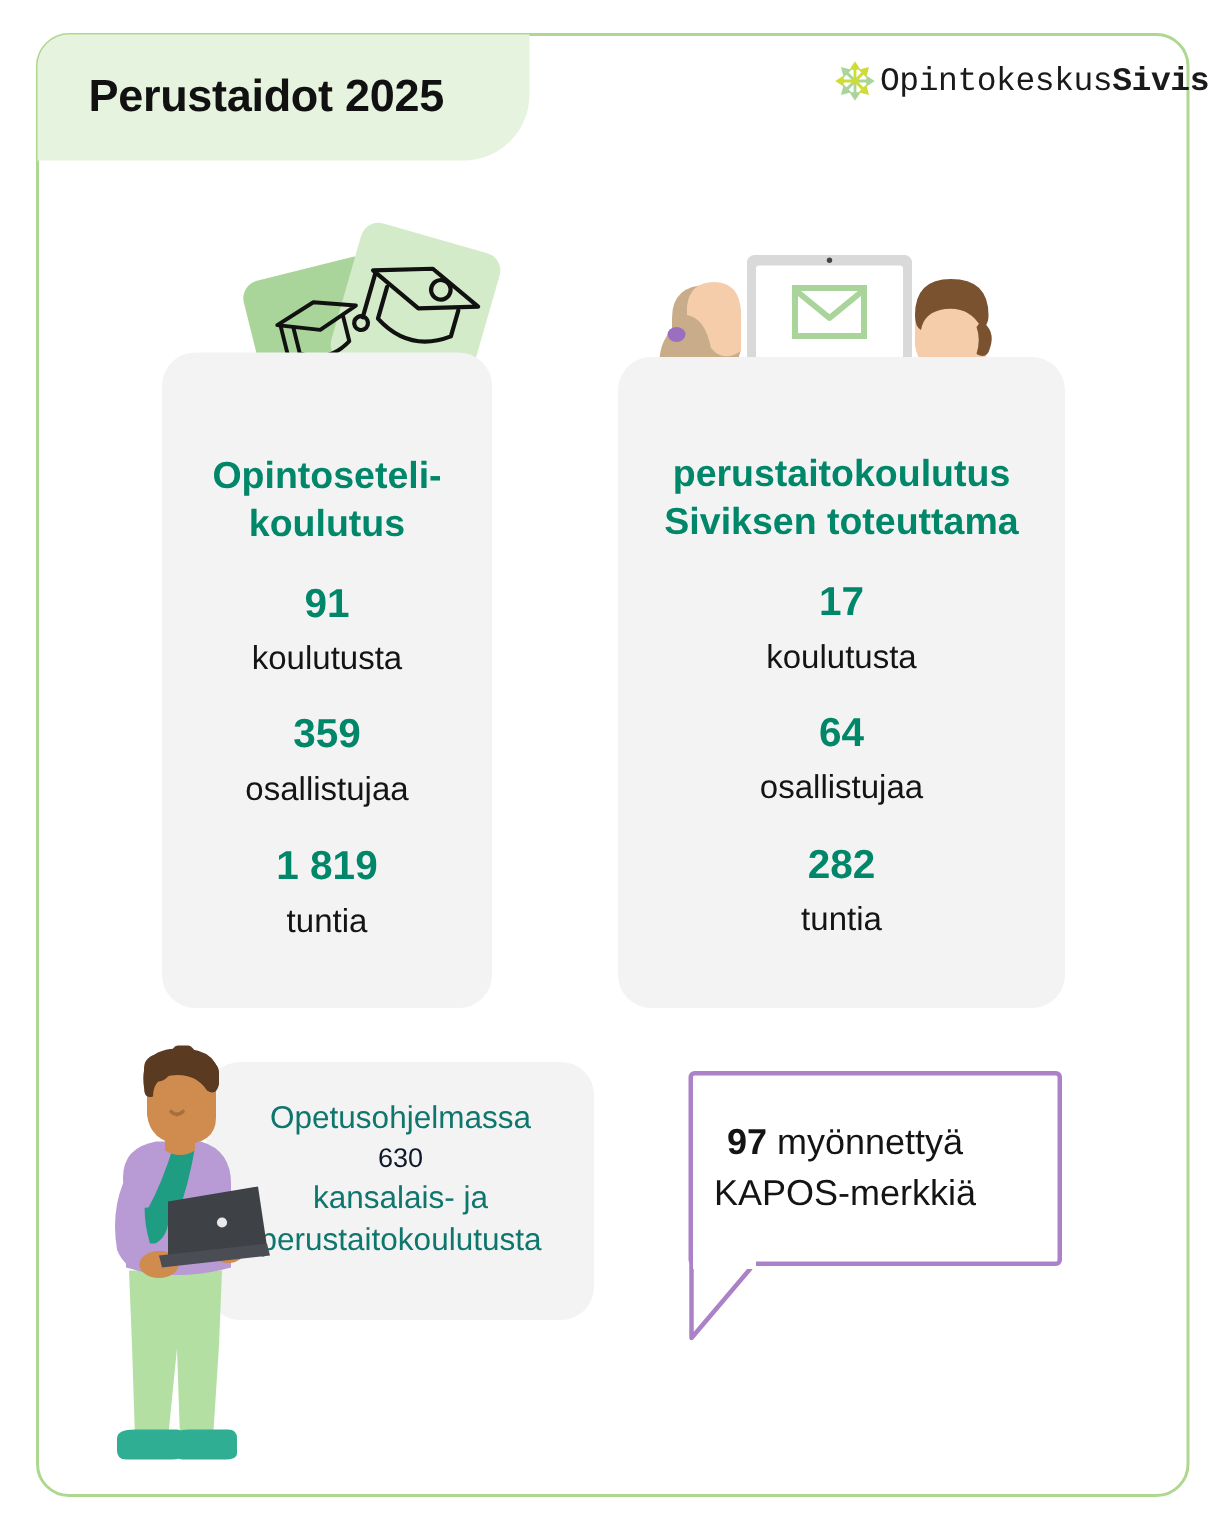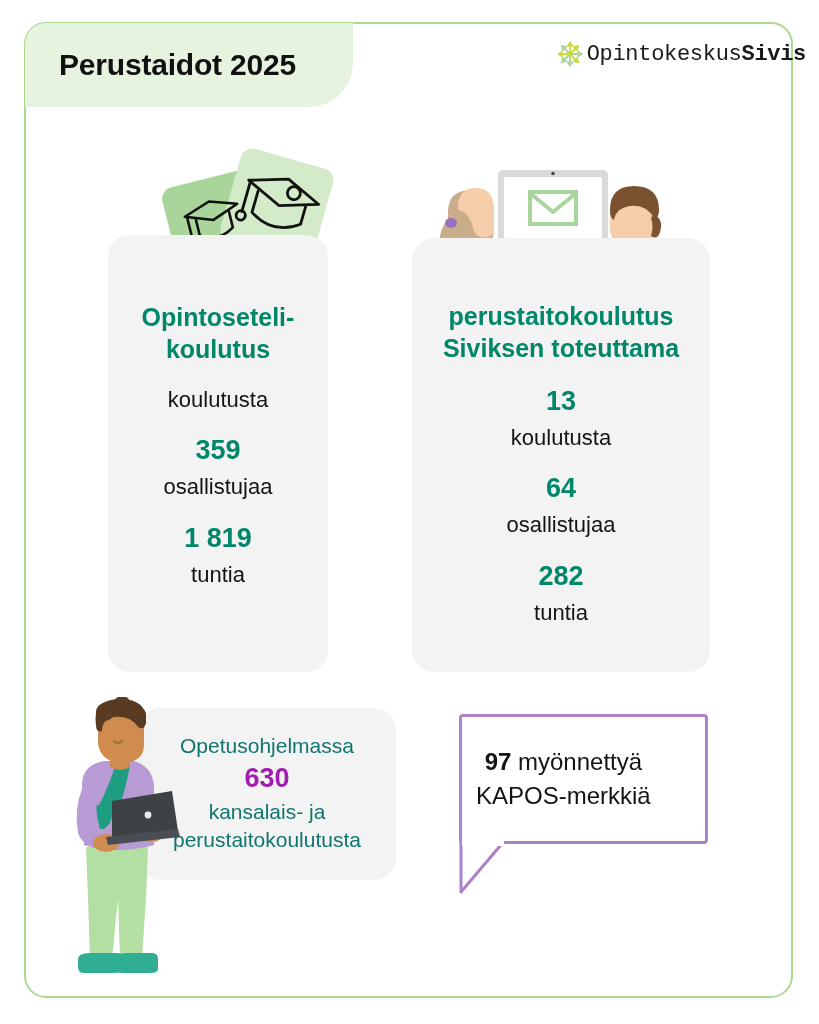--- a/index.html
+++ b/index.html
@@ -143,23 +143,23 @@
   .bottom-text {
     text-align: center;
     padding-top: 24px;
   }
   .bottom-text .line {
     font-size: 21px;
     color: #0f766e;
     line-height: 1.3;
   }
   .bottom-text .big {
-    font-size: 27px;
-    font-weight: bold;
-    color: #a21caf;
+    font-size: 18px;
+    font-weight: normal;
+    color: #0f172a;
     line-height: 1.45;
   }
 
   
   .bubble {
     position: absolute;
     left: 459px;
     top: 714px;
     width: 249px;
     height: 130px;
@@ -292,39 +292,40 @@
       <path d="M224 54 Q234 60 230 72 Q228 80 221 76 Q224 66 221 58 Z" fill="#7a5230"></path>
     </g>
   </svg>
 
   <div class="card" id="card-left">
     <div class="card-title">
       <div>Opintoseteli-</div>
       <div>koulutus</div>
     </div>
     <div class="stat">
+      <div class="stat-number">91</div>
       <div class="stat-label">koulutusta</div>
     </div>
     <div class="stat">
       <div class="stat-number">359</div>
       <div class="stat-label">osallistujaa</div>
     </div>
     <div class="stat">
       <div class="stat-number">1 819</div>
       <div class="stat-label">tuntia</div>
     </div>
   </div>
 
   <div class="card" id="card-right">
     <div class="card-title">
       <div>perustaitokoulutus</div>
       <div>Siviksen toteuttama</div>
     </div>
     <div class="stat">
-      <div class="stat-number">13</div>
+      <div class="stat-number">17</div>
       <div class="stat-label">koulutusta</div>
     </div>
     <div class="stat">
       <div class="stat-number">64</div>
       <div class="stat-label">osallistujaa</div>
     </div>
     <div class="stat">
       <div class="stat-number">282</div>
       <div class="stat-label">tuntia</div>
     </div>

